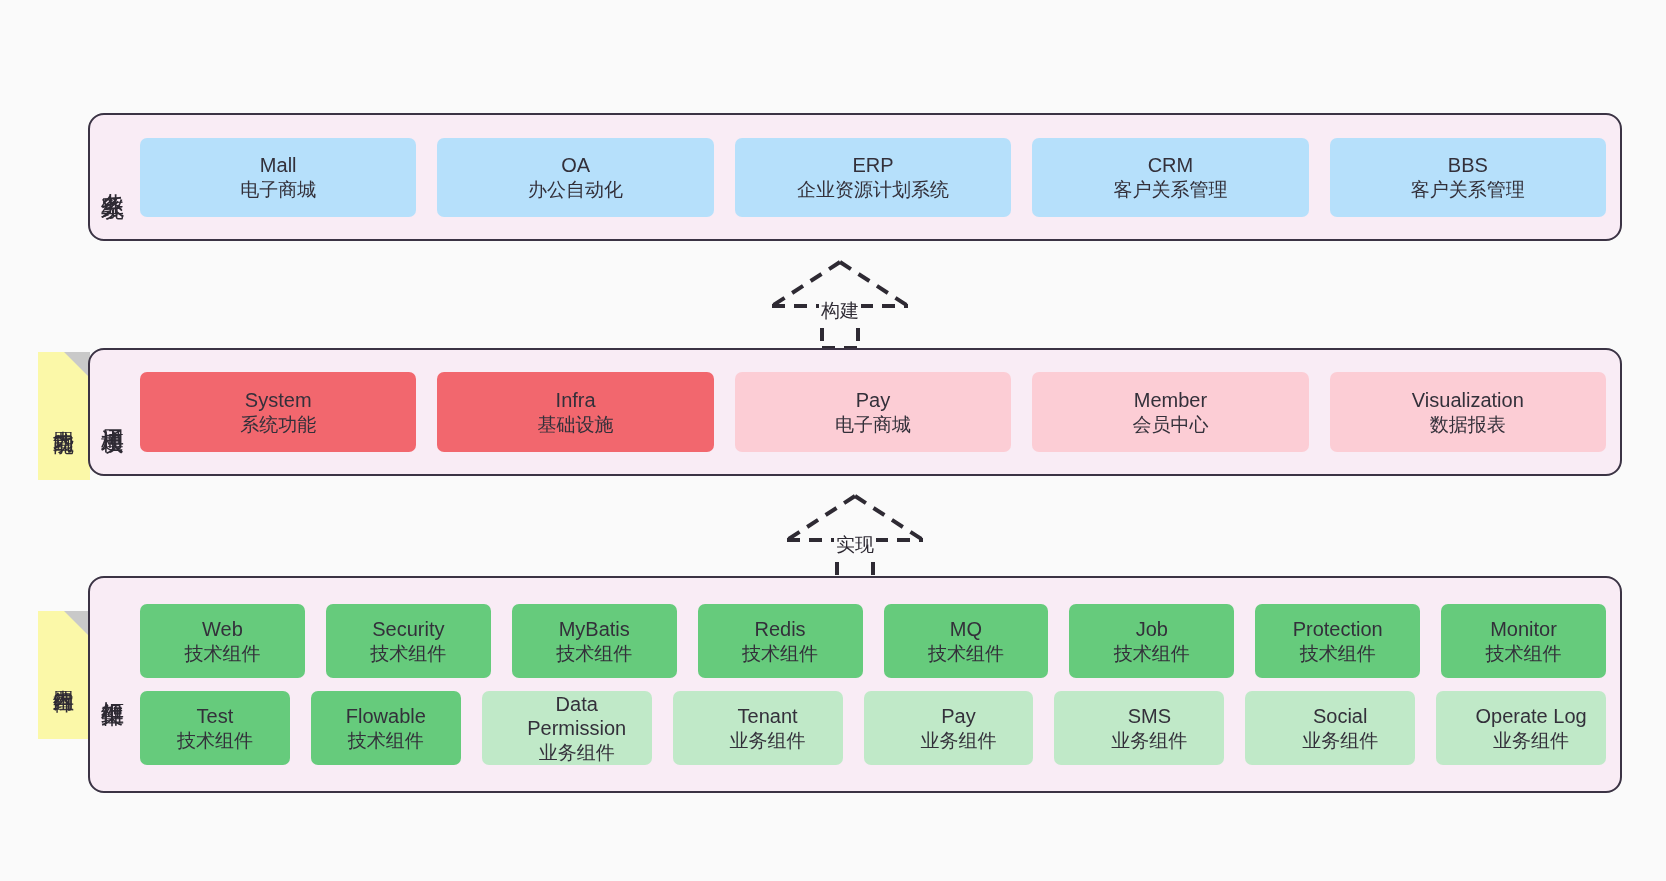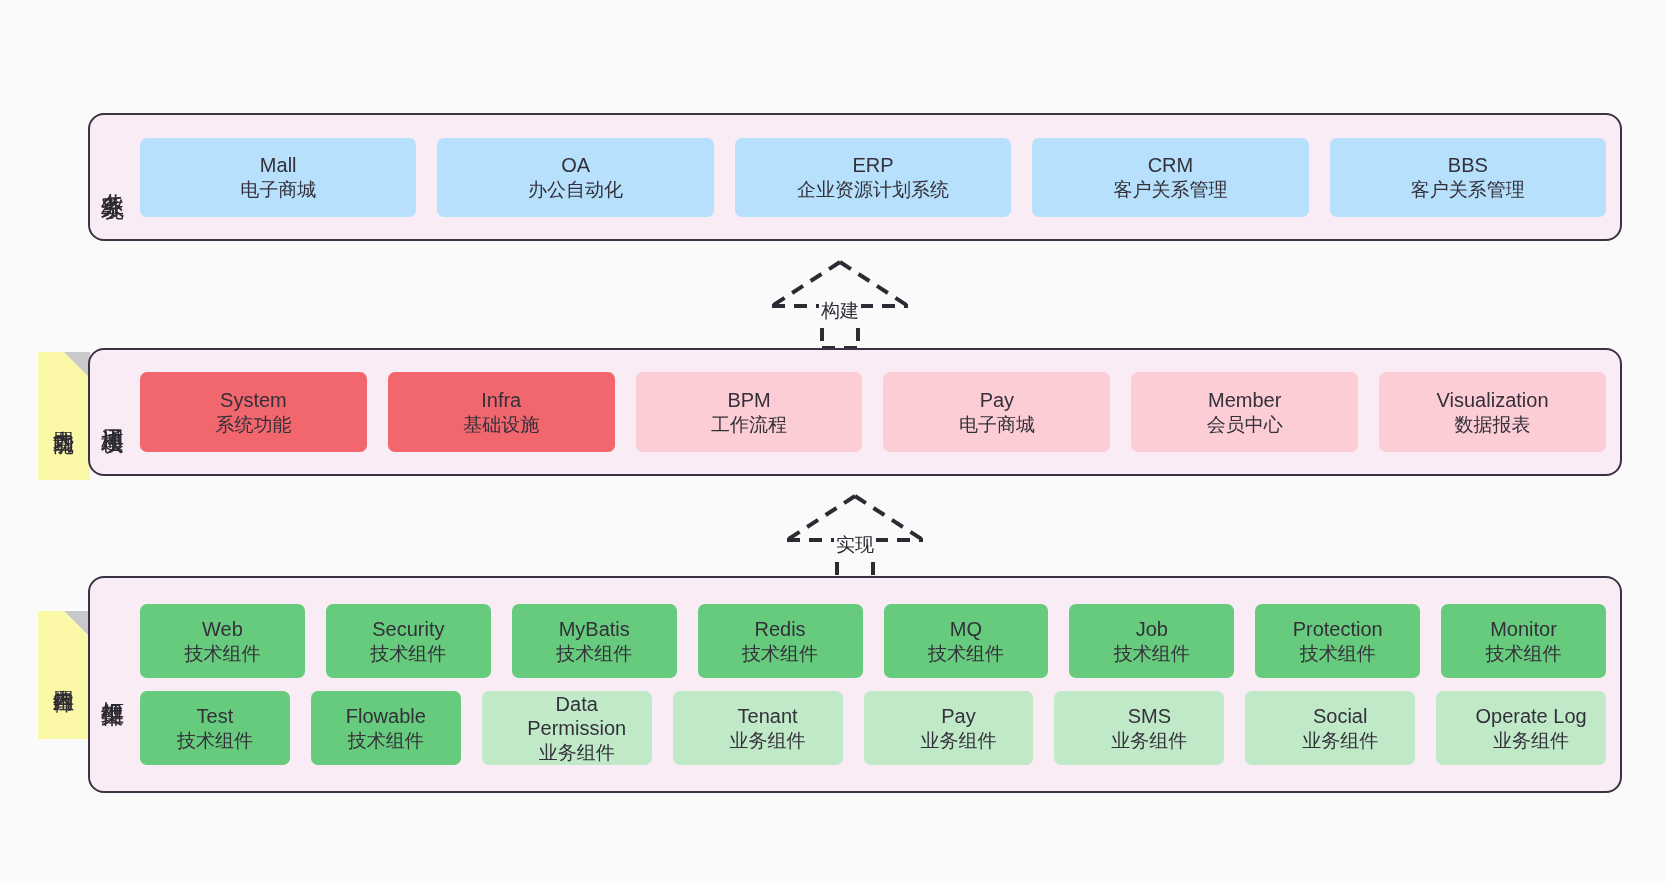--- a/index.html
+++ b/index.html
@@ -187,24 +187,20 @@
       <div class="row">
         <div class="cell c-module-strong">
           <div class="t1">System</div>
           <div class="t2">系统功能</div>
         </div>
         <div class="cell c-module-strong">
           <div class="t1">Infra</div>
           <div class="t2">基础设施</div>
         </div>
         <div class="cell c-module-light">
-          <div class="t1">BPM</div>
-          <div class="t2">工作流程</div>
-        </div>
-        <div class="cell c-module-light">
           <div class="t1">Pay</div>
           <div class="t2">电子商城</div>
         </div>
         <div class="cell c-module-light">
           <div class="t1">Member</div>
           <div class="t2">会员中心</div>
         </div>
         <div class="cell c-module-light">
           <div class="t1">Visualization</div>
           <div class="t2">数据报表</div>

